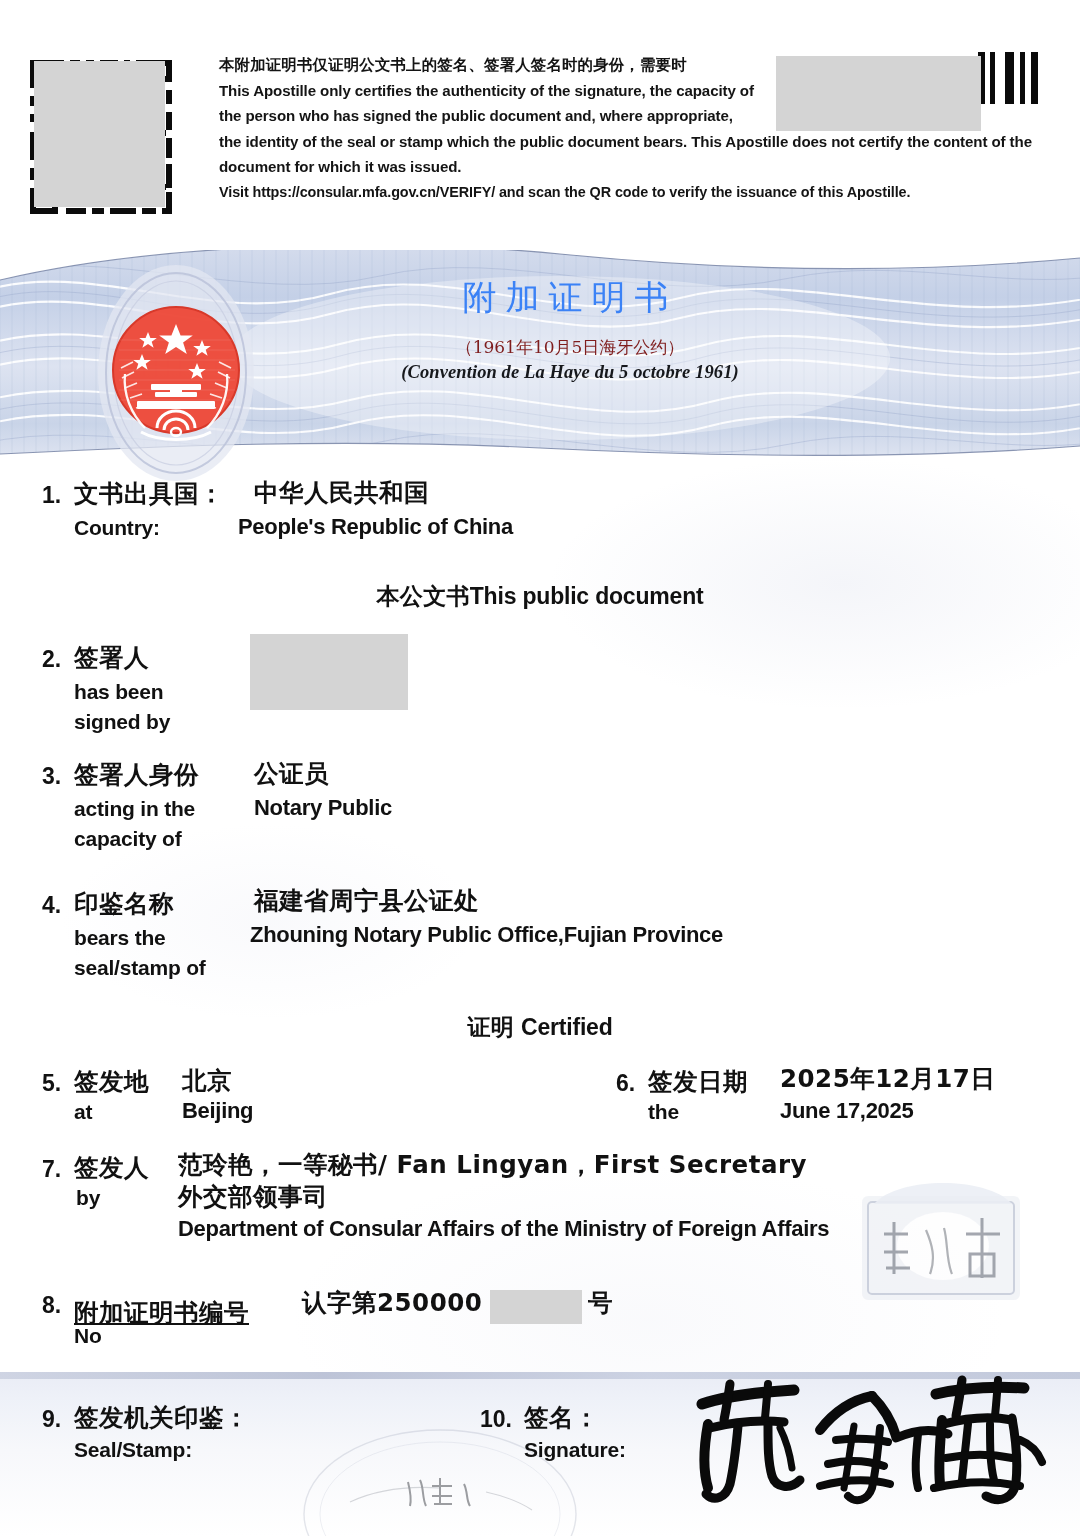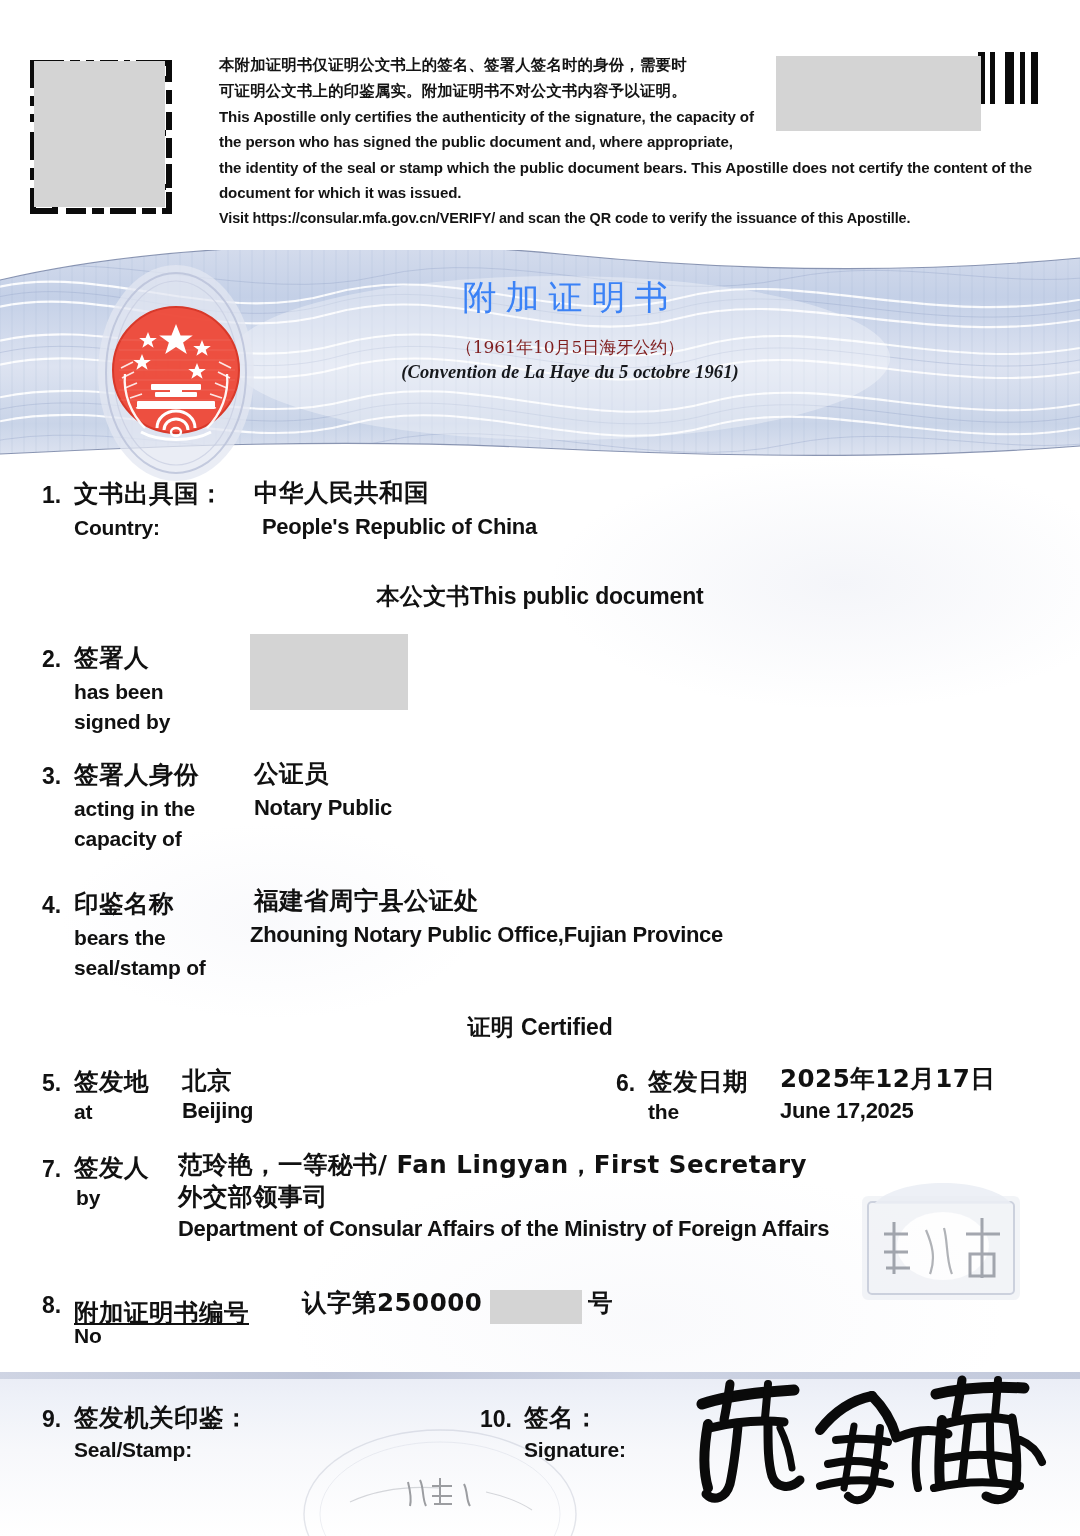--- a/index.html
+++ b/index.html
@@ -199,21 +199,20 @@
           <rect x="88" y="156" width="26" height="6"></rect>
           <rect x="120" y="156" width="14" height="6"></rect>
           <rect x="140" y="156" width="10" height="6"></rect>
         </g>
       </svg>
       <div class="qr-mask"></div>
     </div>
 
     <div class="topText">
       <div class="cn">本附加证明书仅证明公文书上的签名、签署人签名时的身份，需要时</div>
-      <div class="cn">可证明公文书上的印鉴属实。附加证明书不对公文书内容予以证明。</div>
       <div class="en">This Apostille only certifies the authenticity of the signature, the capacity of</div>
       <div class="en">the person who has signed the public document and, where appropriate,</div>
       <div class="en">the identity of the seal or stamp which the public document bears. This Apostille does not certify the content of the</div>
       <div class="en">document for which it was issued.</div>
       <div class="visit">Visit https://consular.mfa.gov.cn/VERIFY/ and scan the QR code to verify the issuance of this Apostille.</div>
     </div>
 
     <div class="barcode">
       <i style="left:0px;width:7px"></i>
       <i style="left:12px;width:5px"></i>
@@ -335,21 +334,21 @@
     <div class="t-sub2">(Convention de La Haye du 5 octobre 1961)</div>
   </div>
 
   <div class="fields">
 
     <div class="row" style="left:0;top:12px;width:1080px;">
       <span class="num" style="position:absolute;left:42px;top:4px;">1.</span>
       <span class="lbl-cn" style="position:absolute;left:74px;top:0;">文书出具国：</span>
       <span class="lbl-en" style="position:absolute;left:74px;top:34px;text-align:center;">Country:</span>
       <span class="val-cn" style="position:absolute;left:254px;top:-2px;">中华人民共和国</span>
-      <span class="val-en" style="position:absolute;left:262px;top:34px;">People's Republic of China</span>
+      <span class="val-en" style="position:absolute;left:238px;top:34px;">People's Republic of China</span>
     </div>
 
     <div class="center-line" style="top:115px;">
       <span class="cn">本公文书</span><span class="en">This public document</span>
     </div>
 
     <div class="row" style="left:0;top:176px;width:1080px;">
       <span class="num" style="position:absolute;left:42px;top:4px;">2.</span>
       <span class="lbl-cn" style="position:absolute;left:74px;top:0;">签署人</span>
       <span class="lbl-en" style="position:absolute;left:74px;top:34px;">has been</span>

